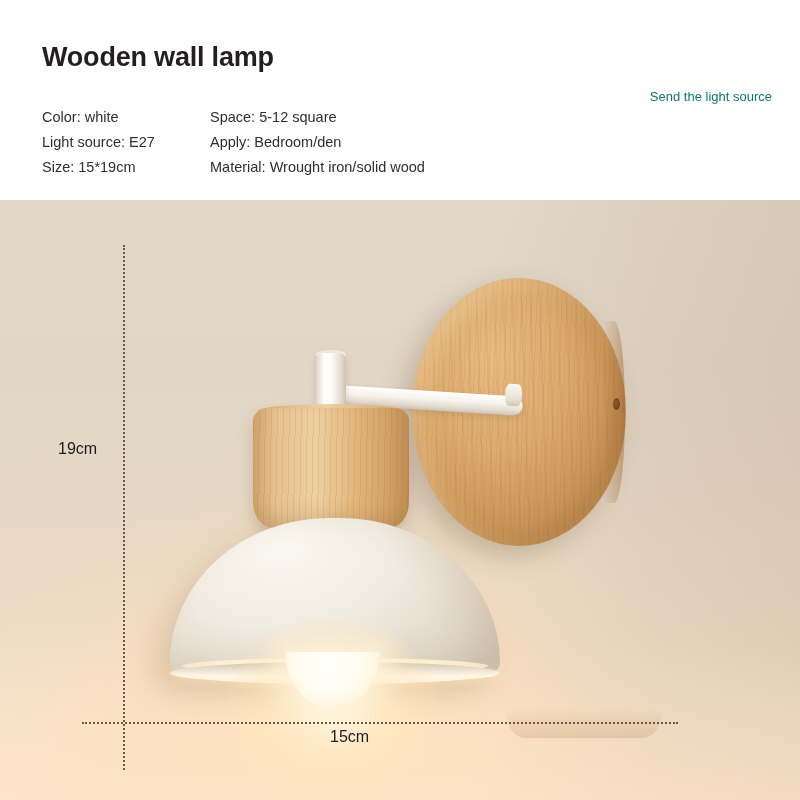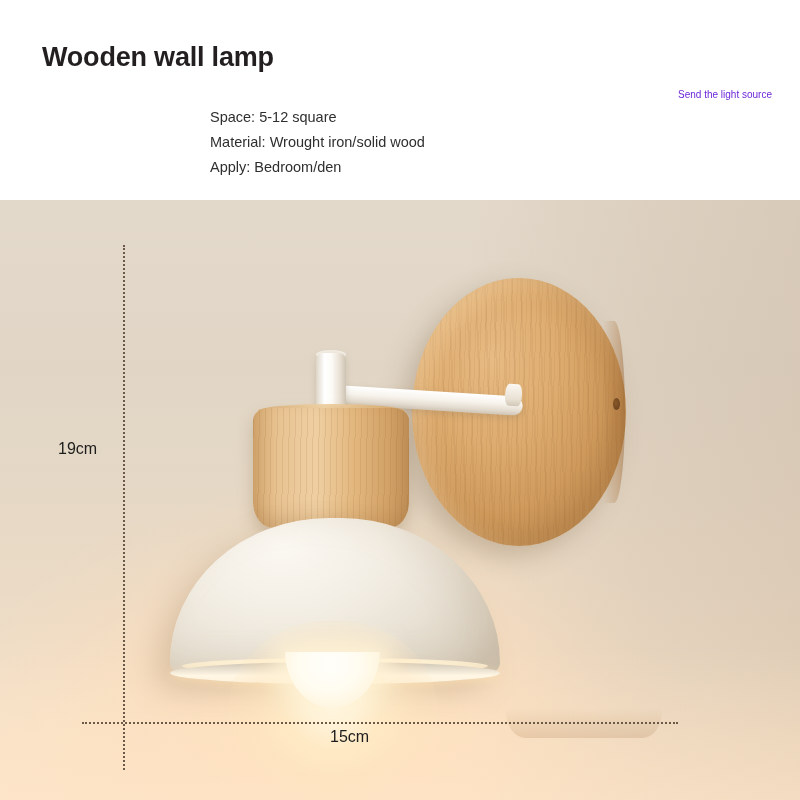--- a/index.html
+++ b/index.html
@@ -38,23 +38,23 @@
     position: absolute;
     right: 22px; top: 58px;
     font-size: 17px;
     font-weight: bold;
     color: #e0103c;
     white-space: nowrap;
   }
   .promo-sub {
     position: absolute;
     right: 28px; top: 89px;
-    font-size: 10px;
+    font-size: 13px;
     font-weight: normal;
-    color: #6d28d9;
+    color: #0f766e;
     white-space: nowrap;
   }
   .spec-col {
     position: absolute;
     font-size: 14.5px;
     color: #2f2f2f;
     line-height: 25px;
   }
   .spec-col.left  { left: 42px;  top: 105px; }
   .spec-col.right { left: 210px; top: 105px; }
@@ -300,25 +300,30 @@
 
 <div class="page">
 
   <div class="header">
 
     <div class="product-title">Wooden wall lamp</div>
 
 
     <div class="promo-sub">Send the light source</div>
 
+    <div class="spec-col left">
+      <div class="spec-line">Color: white</div>
+      <div class="spec-line">Light source: E27</div>
+      <div class="spec-line">Size: 15*19cm</div>
+    </div>
 
     <div class="spec-col right">
       <div class="spec-line">Space: 5-12 square</div>
+      <div class="spec-line">Apply: Bedroom/den</div>
       <div class="spec-line">Material: Wrought iron/solid wood</div>
-      <div class="spec-line">Apply: Bedroom/den</div>
     </div>
   </div>
 
   <div class="photo">
 
     <div class="wall"></div>
     <div class="wall-right-shade"></div>
     <div class="wall-bottom-warm"></div>
 
     <div class="mount-disc">

